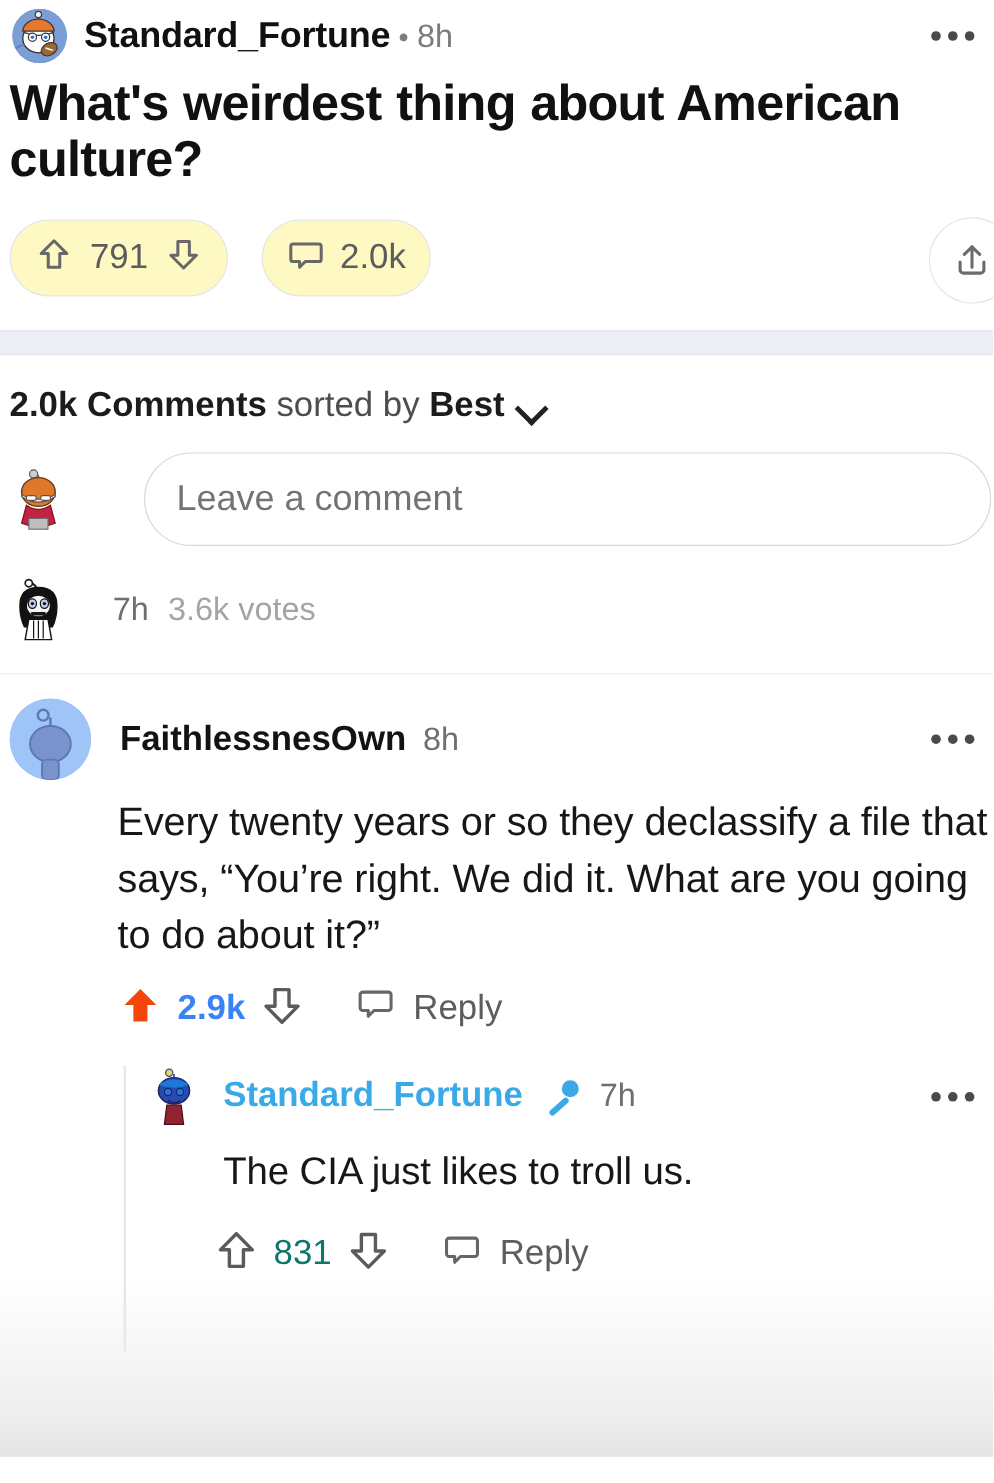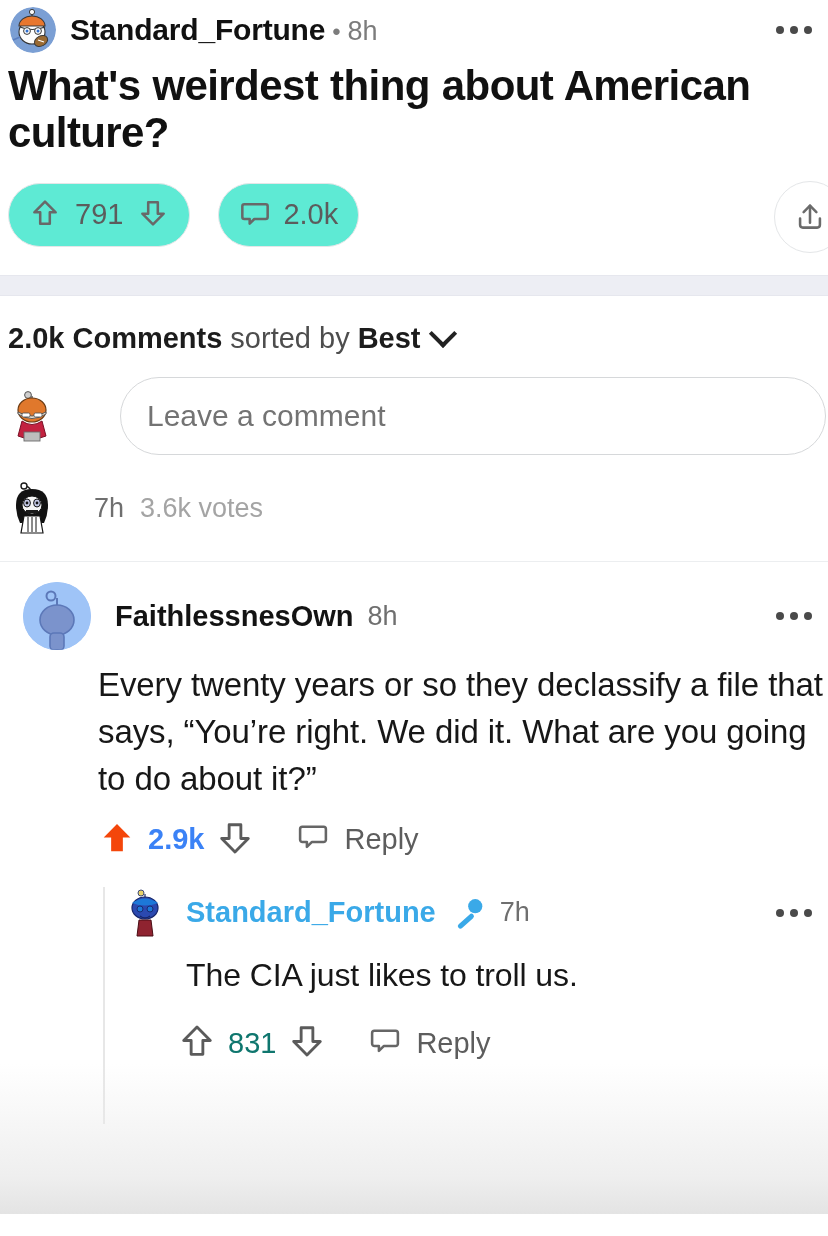--- a/index.html
+++ b/index.html
@@ -91,21 +91,21 @@
     position: relative;
   }
   .pill {
     display: flex;
     align-items: center;
     border: 1.6px solid #e4e6e8;
     border-radius: 40px;
     height: 64px;
     box-sizing: border-box;
     padding: 0 20px;
-    background: #5eead4;
+    background: #fef9c3;
   }
   .pill .count {
     font-size: 29px;
     color: #5c5c5c;
     margin: 0 14px;
     font-weight: 400;
   }
   .pill.comments .count { margin: 0 0 0 12px; }
   .pill + .pill { margin-left: 28px; }
   .share-btn {
@@ -128,21 +128,21 @@
     height: 19px;
     background: #edeef4;
     border-top: 1px solid #e6e7ee;
     border-bottom: 1px solid #e6e7ee;
     margin-top: 28px;
   }
 
   
   .sort-row {
     display: flex;
-    align-items: center;
+    align-items: flex-end;
     padding: 26px 14px 0 8px;
     font-size: 29px;
     color: #333333;
   }
   .sort-row .strong { font-weight: 700; color: #1c1c1c; }
   .sort-row .light { color: #4d4d4d; margin: 0 8px; }
   .chev {
     margin-left: 12px;
     display: inline-block;
     width: 16px;
@@ -217,21 +217,21 @@
   }
 
   
   .thread {
     padding: 20px 0 0 0;
     position: relative;
   }
   .cmt-header {
     display: flex;
     align-items: center;
-    padding-left: 23px;
+    padding-left: 8px;
     padding-right: 14px;
   }
   .avatar-blue {
     width: 68px;
     height: 68px;
     border-radius: 50%;
     background: #9fc4f7;
     flex: 0 0 68px;
     position: relative;
     overflow: hidden;

